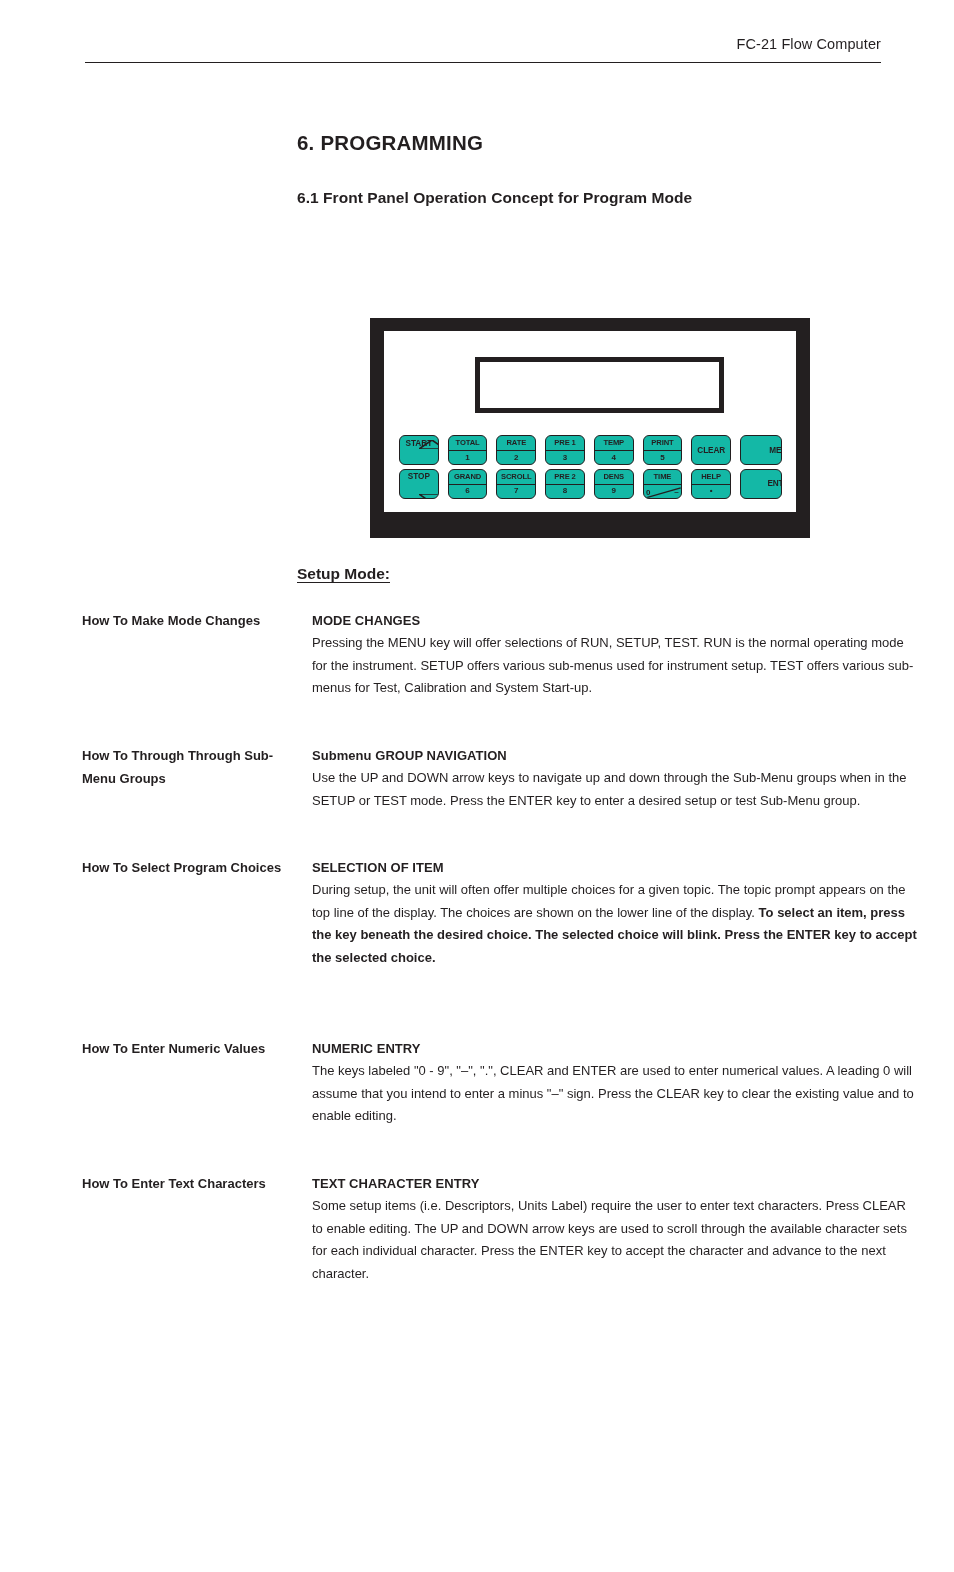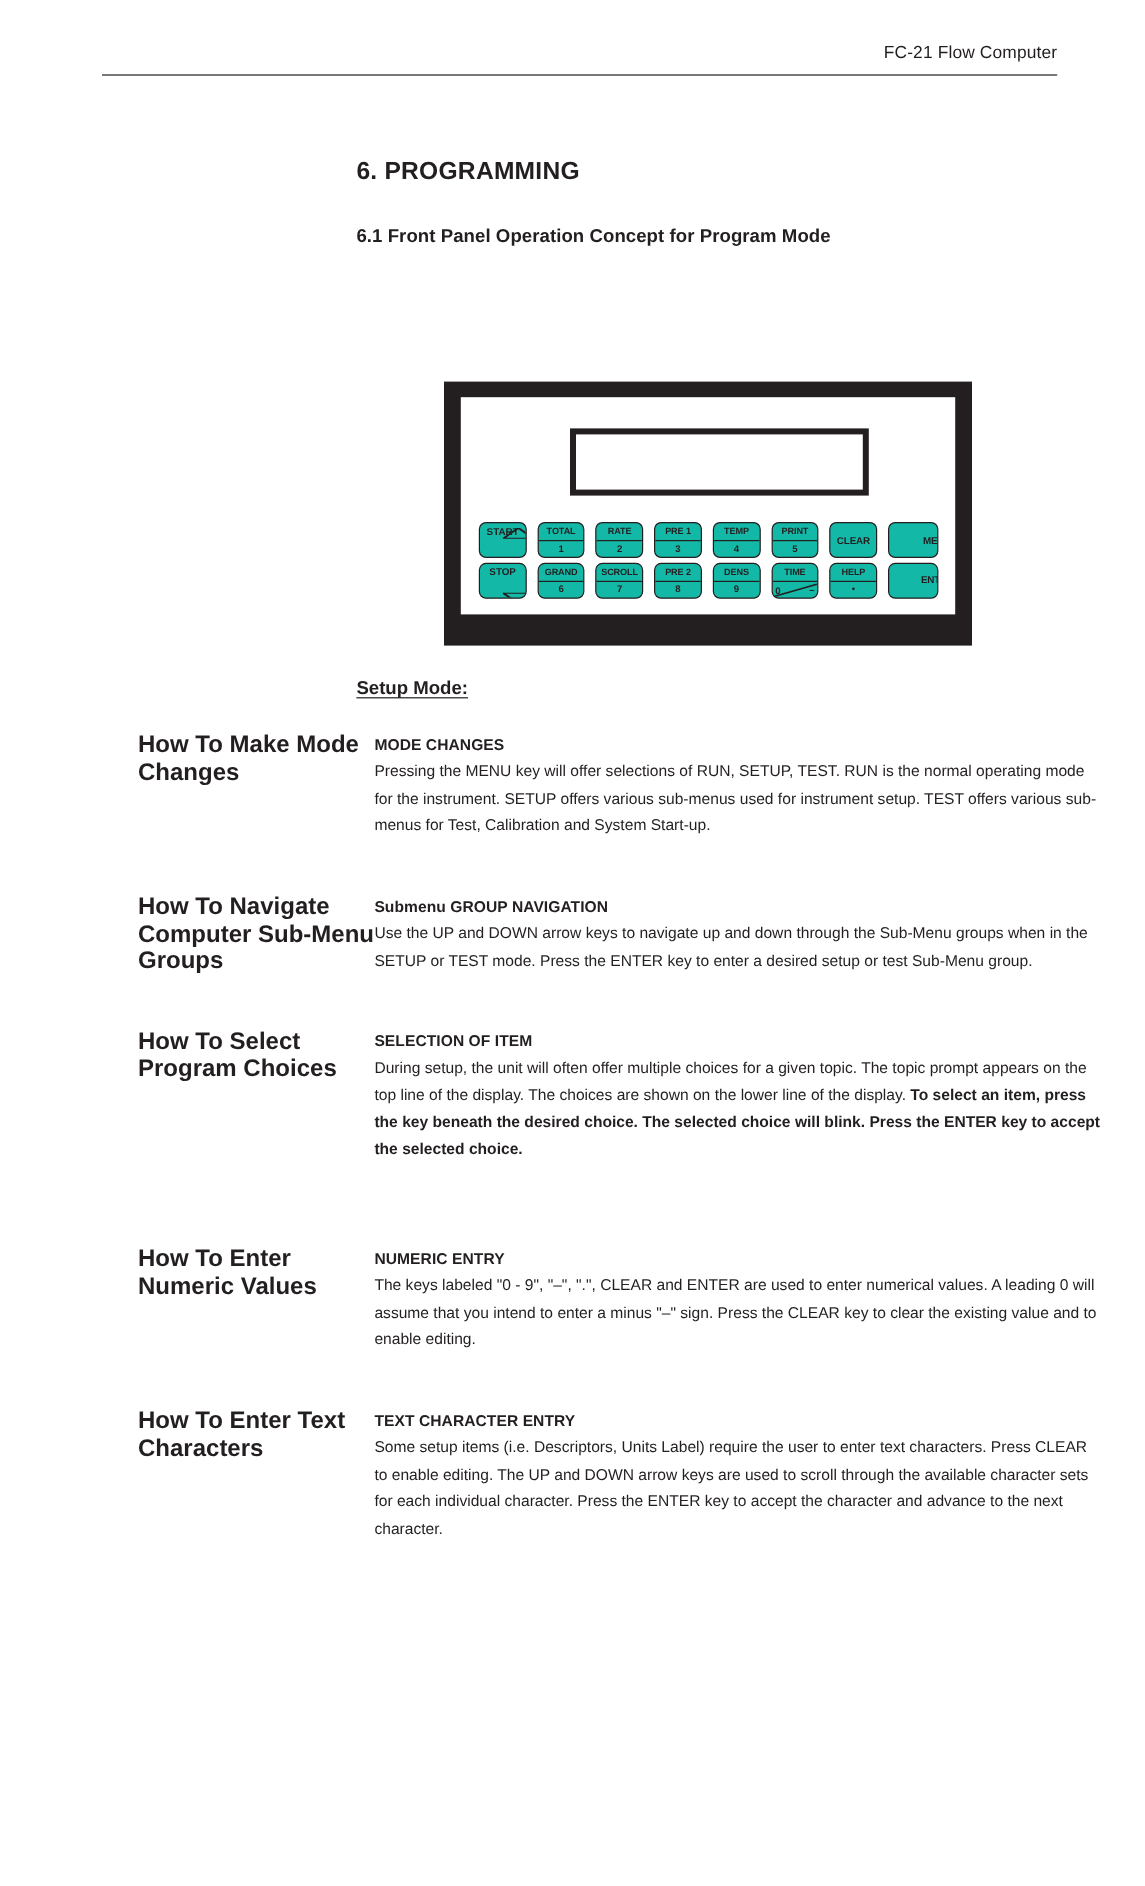--- a/index.html
+++ b/index.html
@@ -225,24 +225,23 @@
   
   .sect {
     position: absolute;
     left: 0;
     width: 954px;
   }
   .sect .side {
     position: absolute;
     left: 82px;
     width: 205px;
-    font-size: 20px;
+    font-size: 13px;
     font-weight: bold;
     line-height: 22.5px;
-    margin-left: 33px;
   }
   .sect .body {
     position: absolute;
     left: 312px;
     width: 608px;
     font-size: 13px;
     line-height: 22.4px;
   }
   .sect .body .bhead {
     font-weight: bold;
@@ -367,21 +366,21 @@
 
   <div class="sect" style="top:610px;">
     <div class="side">How To Make Mode Changes</div>
     <div class="body">
       <span class="bhead">MODE CHANGES</span><br>
       <span>Pressing the MENU key will offer selections of RUN, SETUP, TEST. RUN is the normal operating mode for the instrument.  SETUP offers various sub-menus used for instrument setup.  TEST offers various sub-menus for Test, Calibration and System Start-up.</span>
     </div>
   </div>
 
   <div class="sect" style="top:745px;">
-    <div class="side">How To Navigate Computer Sub-Menu Groups</div>
+    <div class="side">How To Through Through Sub-Menu Groups</div>
     <div class="body">
       <span class="bhead">Submenu GROUP NAVIGATION</span><br>
       <span>Use the UP and DOWN arrow keys to navigate up and down through the Sub-Menu groups when in the SETUP or TEST mode.  Press the ENTER key to enter a desired setup or test Sub-Menu group.</span>
     </div>
   </div>
 
   <div class="sect" style="top:857px;">
     <div class="side">How To Select Program Choices</div>
     <div class="body">
       <span class="bhead">SELECTION OF ITEM</span><br>

